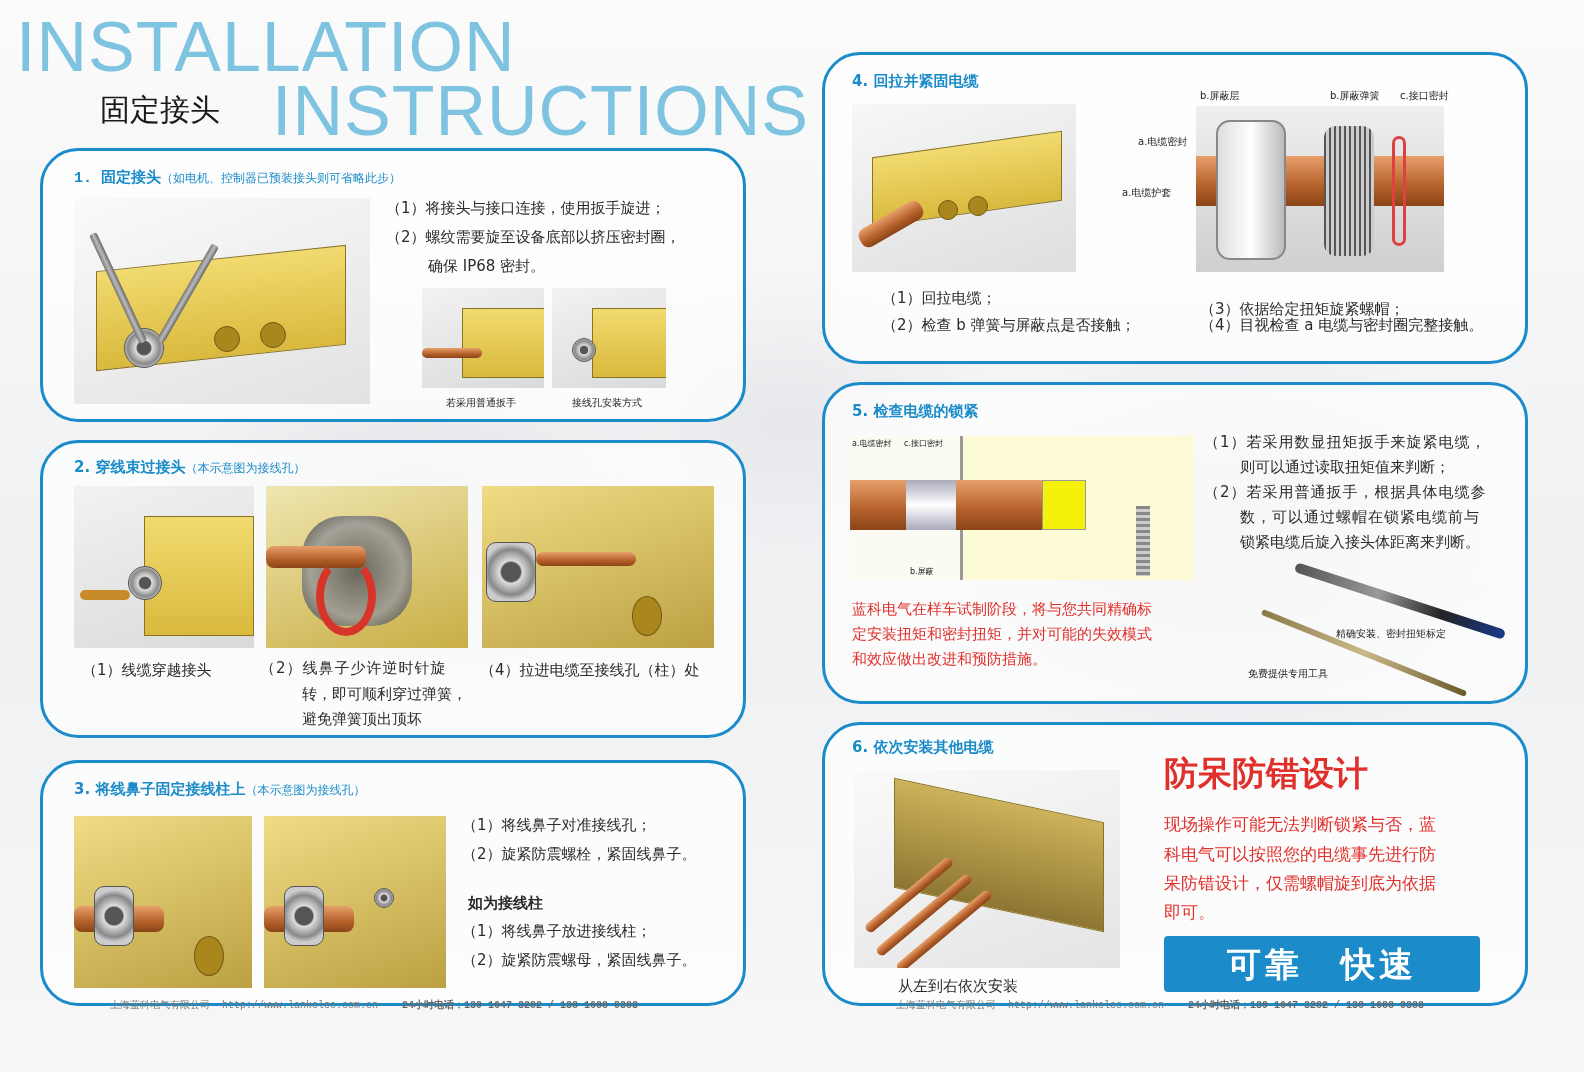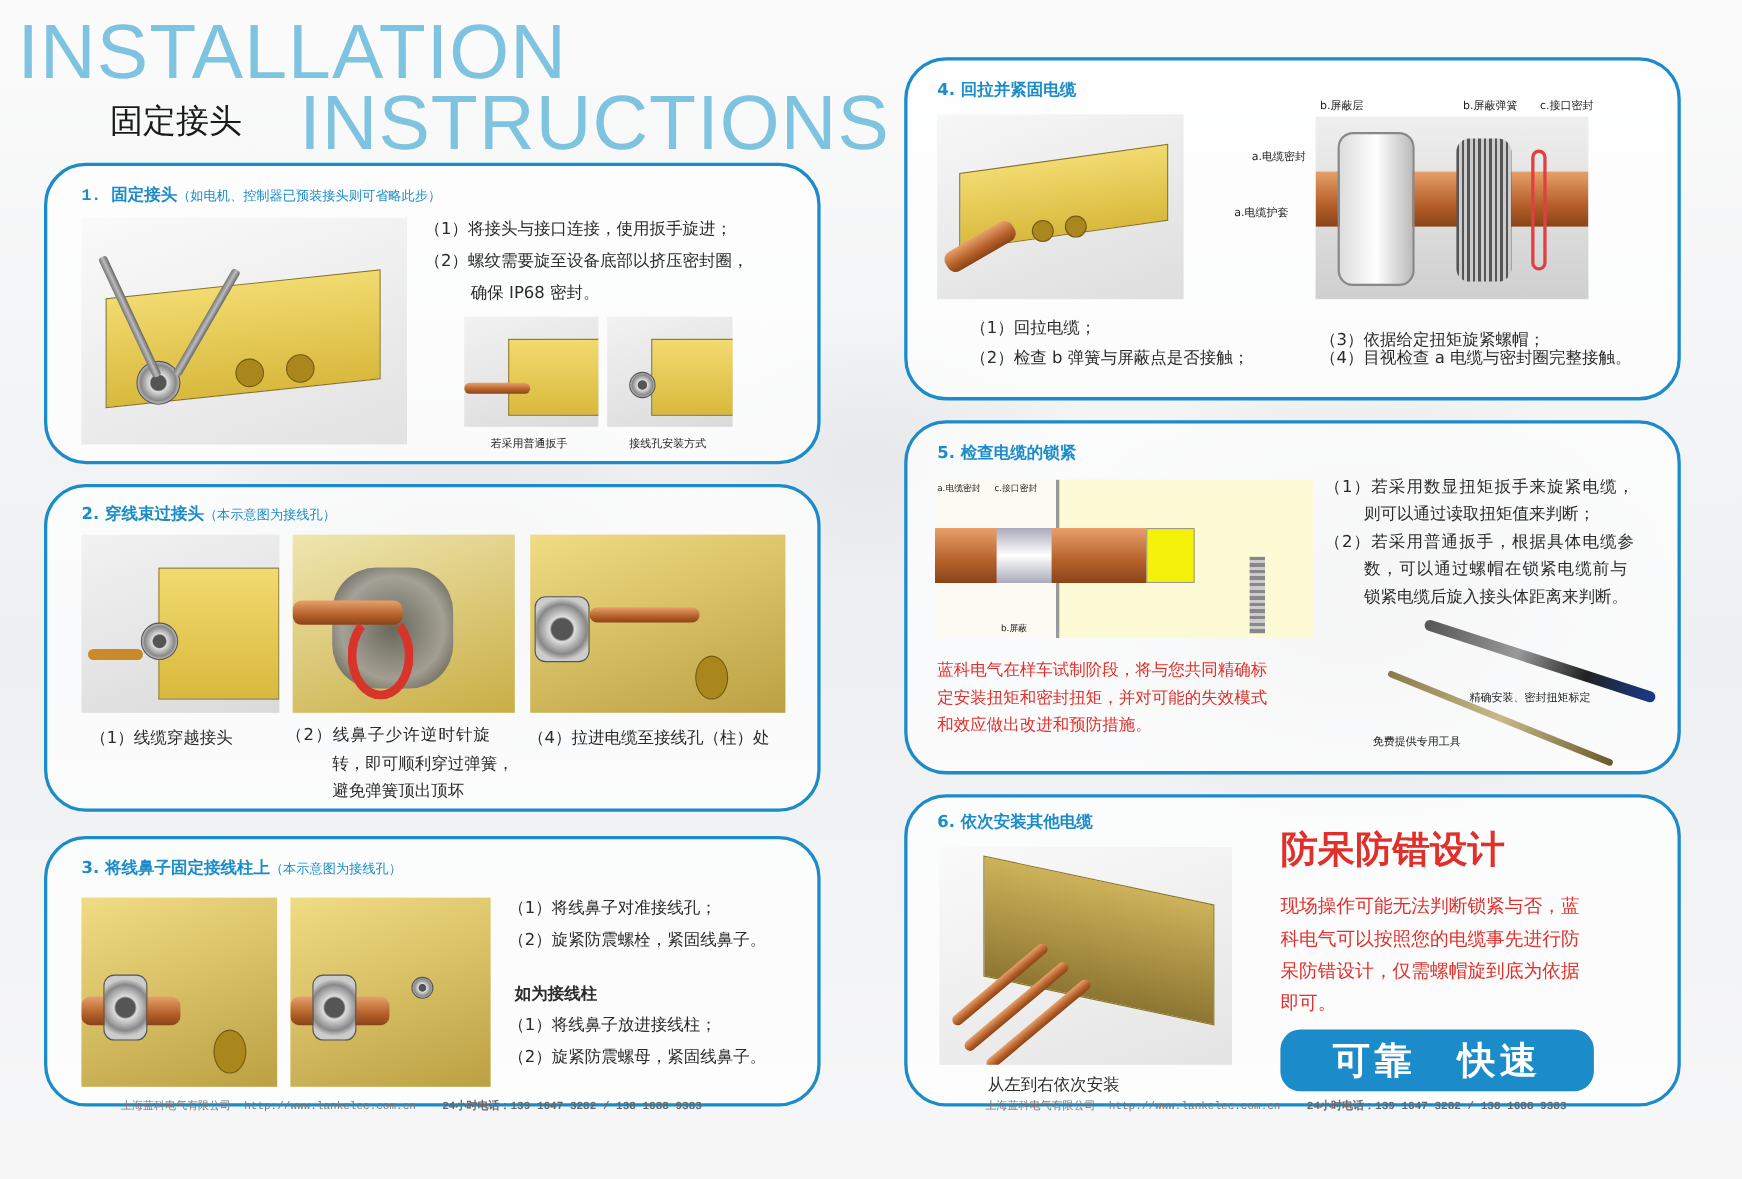--- a/index.html
+++ b/index.html
@@ -49,22 +49,22 @@
     position: absolute; overflow: hidden;
     background: linear-gradient(160deg, #f2f2f2, #dadada);
   }
   .box3d { position: absolute; background: linear-gradient(180deg, #f1da6f, #d9b93d); border: 1px solid #8a7420; }
   .box3d.dark { background: linear-gradient(180deg, #cdb25a, #8d7632); }
   .hole { position: absolute; border-radius: 50%; background: #a9871d; border: 1px solid #705a14; }
   .cable { position: absolute; background: linear-gradient(180deg, #e7a06b, #b5602a 60%, #8a4418); border-radius: 8px; }
   .nut { position: absolute; border-radius: 50%; background: radial-gradient(circle, #555 25%, #ddd 30%, #888 60%, #ccc 75%); border: 1px solid #555; }
   .cap { position: absolute; font-size: 10px; color: #222; white-space: nowrap; }
   .pill {
-    position: absolute; left: 1164px; top: 936px; width: 285px; height: 56px;
-    border-radius: 18px; background: #1b8cc9;
+    position: absolute; left: 1164px; top: 936px; width: 316px; height: 56px;
+    border-radius: 4px; background: #1b8cc9;
     color: #fff; font-weight: bold; font-size: 34px; text-align: center; line-height: 56px;
     letter-spacing: 4px;
   }
   .footer { position: absolute; top: 998px; font-size: 10px; color: #777; white-space: nowrap; font-family: Liberation Mono, monospace; }
   .footer b { color: #666; }
 </style>
 </head>
 <body>
 
 <div class="bg-deco"></div>

